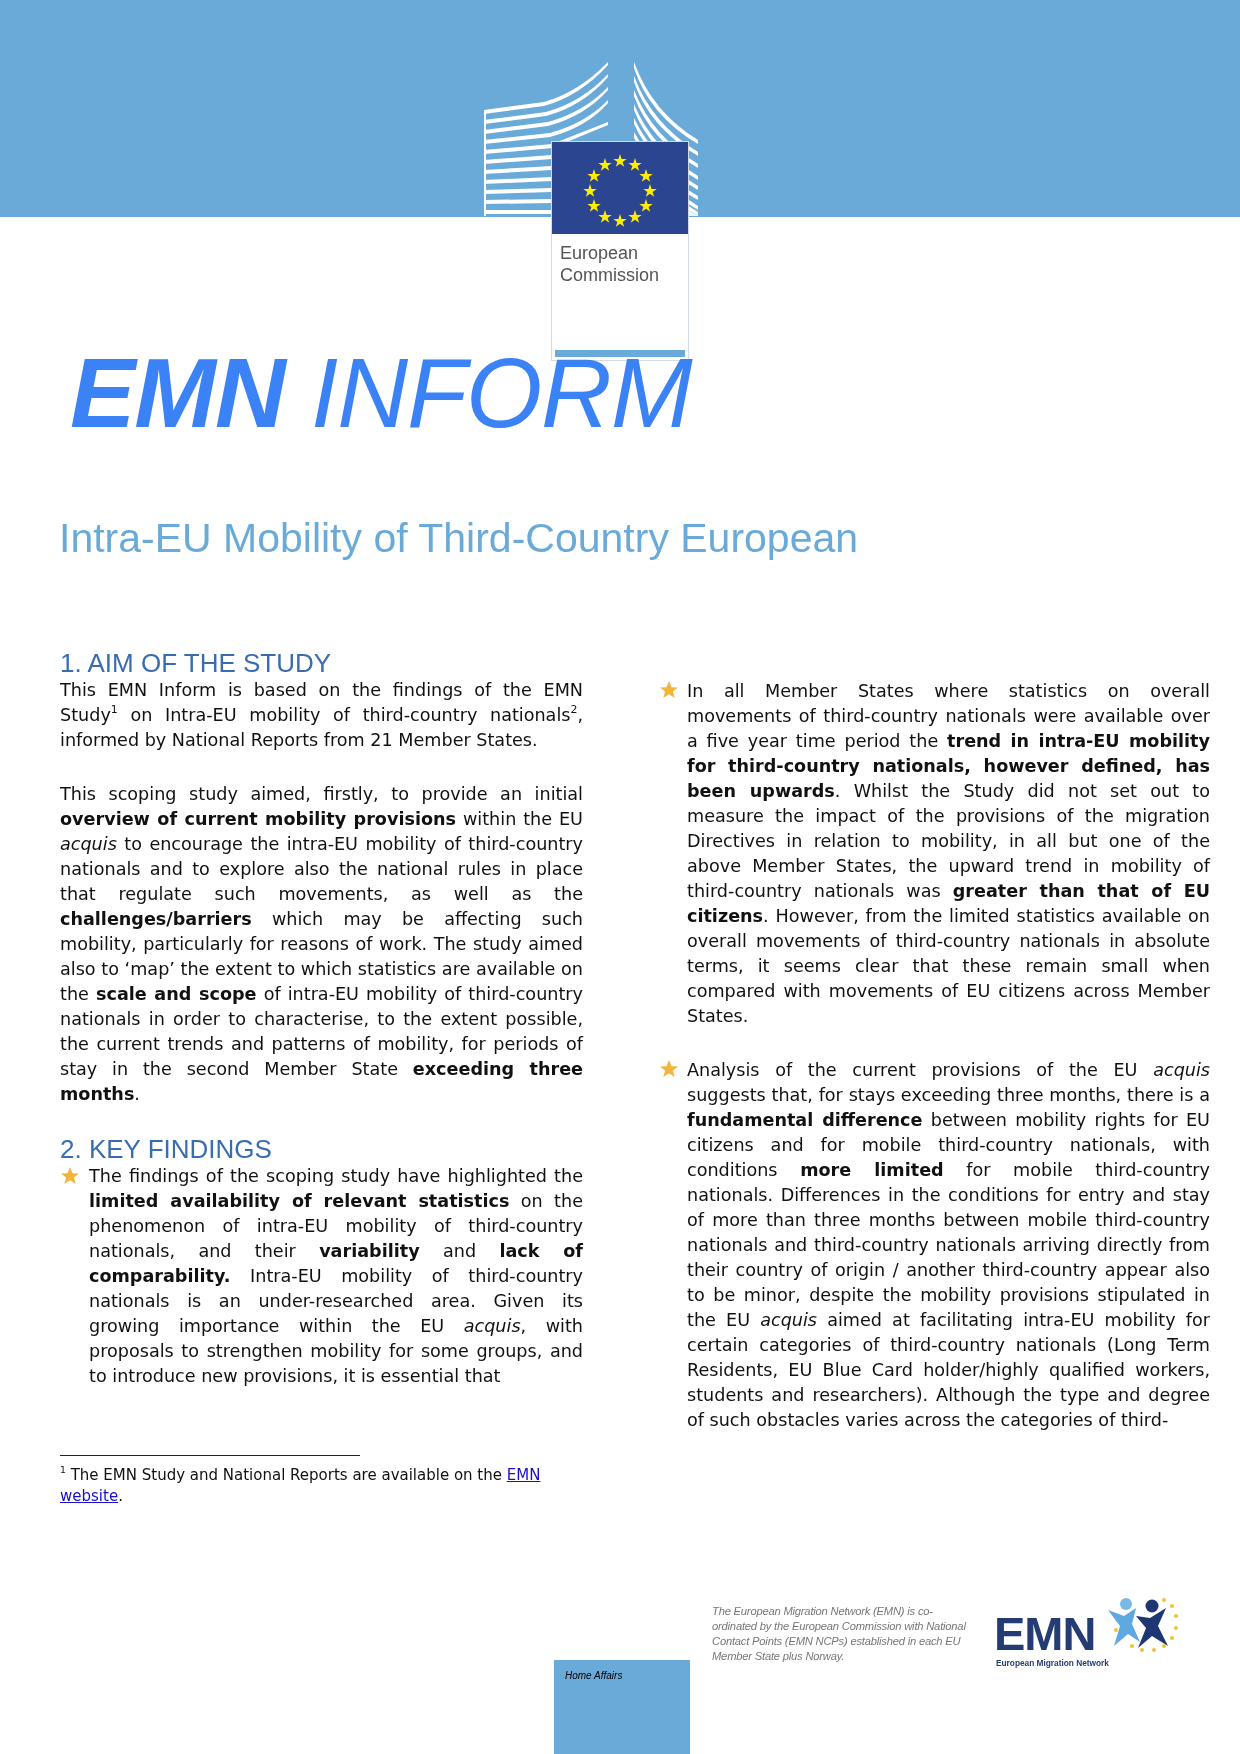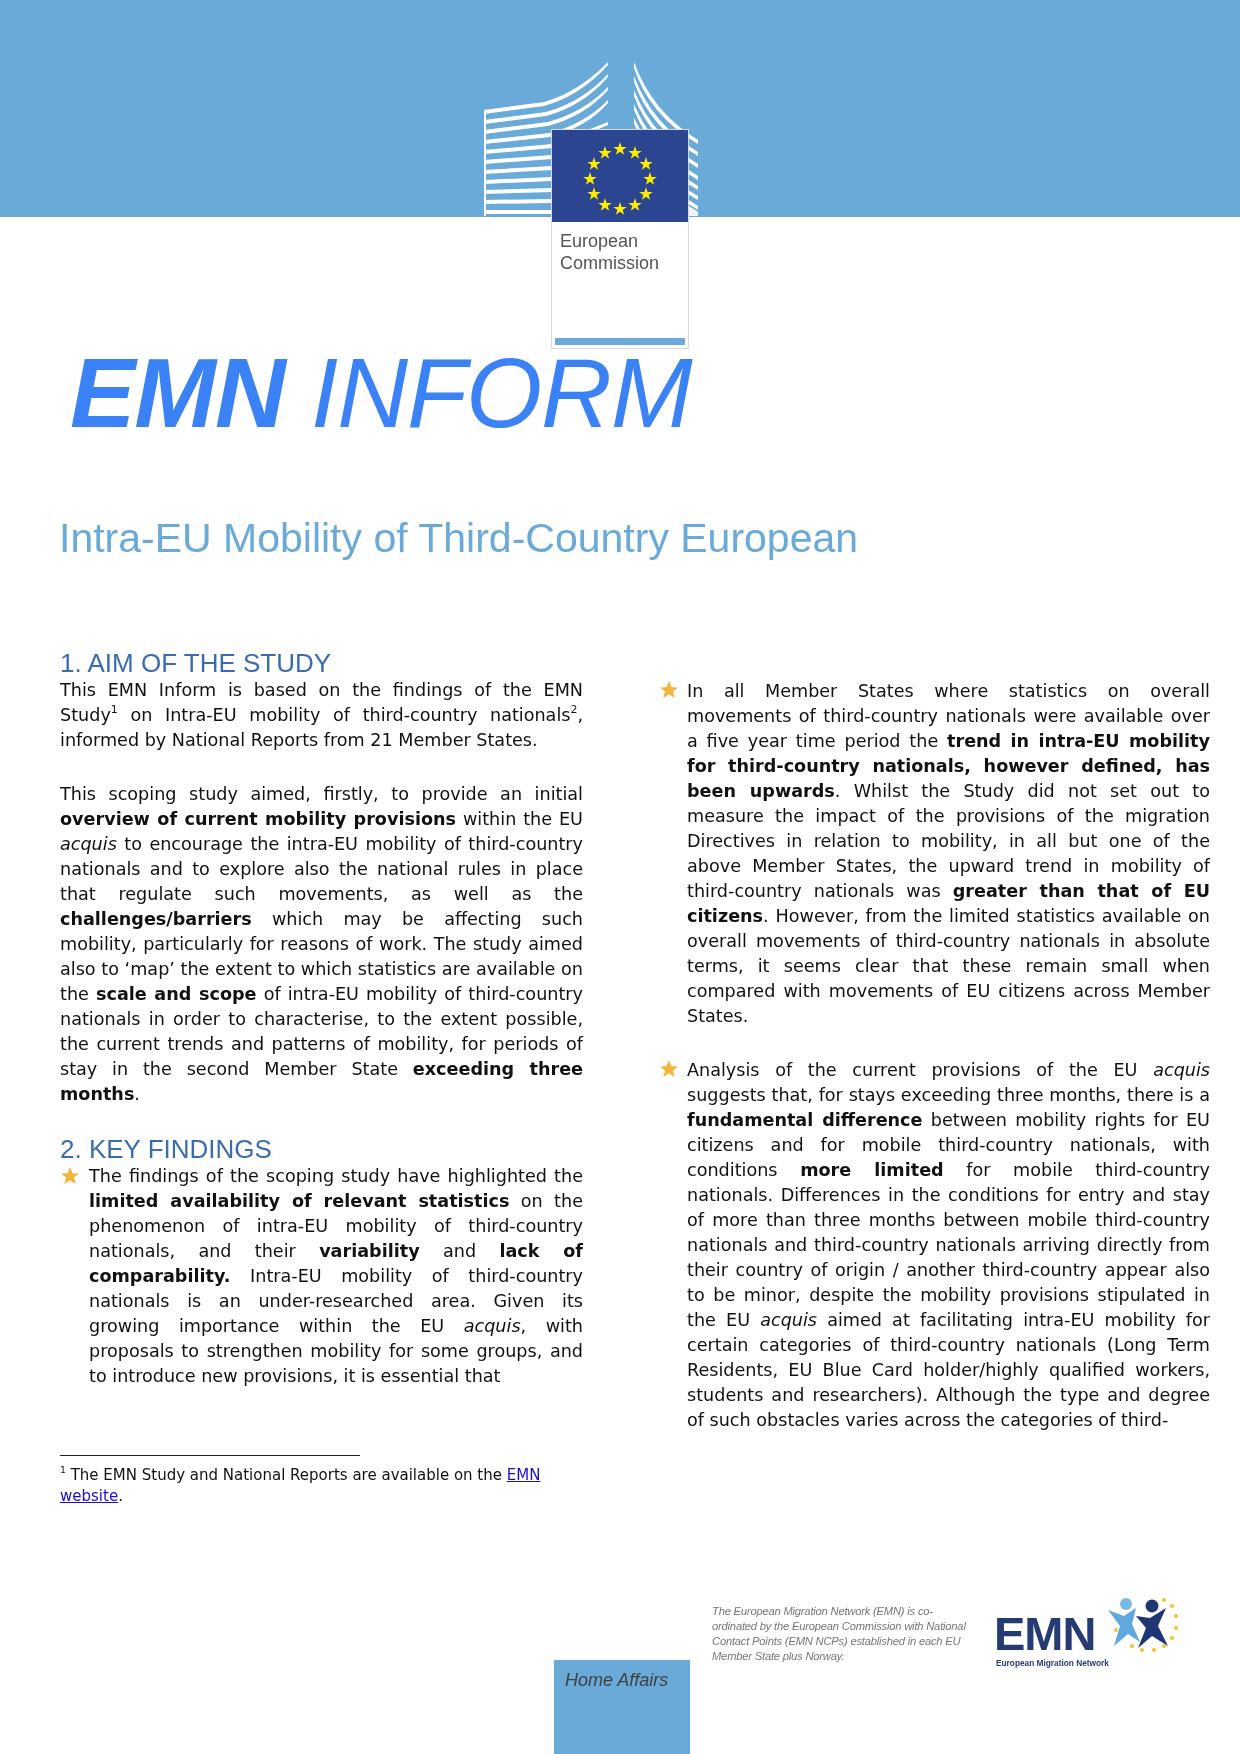--- a/index.html
+++ b/index.html
@@ -1,20 +1,20 @@
 <!DOCTYPE html>
 <html><head>
 <meta charset="utf-8">
 <style>
   html, body { margin: 0; padding: 0; }
   body { width: 1240px; height: 1754px; position: relative; background: #ffffff; overflow: hidden;
          font-family: "DejaVu Sans", sans-serif; color: #111; }
   .header-band { position: absolute; left: 0; top: 0; width: 1240px; height: 217px; background: #6aaad9; }
   .ec-logo { position: absolute; left: 484px; top: 62px; width: 214px; height: 220px; }
-  .ec-box { position: absolute; left: 68px; top: 68px; width: 136px; height: 218px; background: #fff;
+  .ec-box { position: absolute; left: 68px; top: 80px; width: 136px; height: 218px; background: #fff;
             box-shadow: 0 0 0 1px #d5dbe2; }
   .ec-flag { position: absolute; left: 0; top: 0; width: 136px; height: 92px; background: #2b4591; }
   .ec-text { position: absolute; left: 8px; top: 100px; font-family: "Liberation Sans", sans-serif;
              font-size: 18px; line-height: 22px; color: #555; }
   .ec-stripe { position: absolute; left: 3px; bottom: 3px; width: 130px; height: 7px; background: #6aaad9; }
   .title { position: absolute; left: 70px; top: 338px; font-family: "Liberation Sans", sans-serif;
            font-size: 98px; line-height: 110px; color: #3b82f6; letter-spacing: -1px; font-style: italic; }
   .title b { font-weight: bold; }
   .title .light { font-weight: normal; }
   .subtitle { position: absolute; left: 59px; top: 513px; font-family: "Liberation Sans", sans-serif;
@@ -28,22 +28,22 @@
   .gap { height: 29px; }
   .bullet { position: relative; padding-left: 29px; }
   .bullet .star { position: absolute; left: 0; top: 2px; width: 20px; height: 20px; }
   .right-bullet { position: relative; }
   .right-bullet .star { position: absolute; left: -28px; top: 1px; width: 20px; height: 20px; }
   .footnote-rule { position: absolute; left: 60px; top: 1455px; width: 300px; height: 1px; background: #222; }
   .footnotes { position: absolute; left: 60px; top: 1465px; width: 520px; font-size: 15px; line-height: 20.5px; }
   .footnotes a { color: #1a0dcc; text-decoration: underline; }
   sup { font-size: 0.62em; line-height: 0; position: relative; top: -0.1em; }
   .home-affairs { position: absolute; left: 554px; top: 1660px; width: 136px; height: 94px; background: #6aaad9; }
-  .home-affairs span { position: absolute; left: 11px; top: 10px; color: #404040; font-family: "Liberation Sans", sans-serif;
-                       font-style: italic; font-size: 18px; }
+  .home-affairs span { position: absolute; left: 11px; top: 10px; color: #000000; font-family: "Liberation Sans", sans-serif;
+                       font-style: italic; font-size: 10px; }
   .emn-note { position: absolute; left: 712px; top: 1604px; width: 260px; font-family: "Liberation Sans", sans-serif;
               font-style: italic; font-size: 11.2px; line-height: 15px; color: #777; letter-spacing: -0.2px; }
   .emn-logo { position: absolute; left: 994px; top: 1594px; width: 185px; height: 80px; }
   .emn-logo .word { position: absolute; left: 0; top: 16px; font-family: "Liberation Sans", sans-serif; font-weight: bold;
                     font-size: 47px; line-height: 48px; color: #253b73; letter-spacing: -1px; }
   .emn-logo .tag { position: absolute; left: 2px; top: 64px; font-family: "Liberation Sans", sans-serif; font-weight: bold;
                    font-size: 8.3px; color: #253b73; }
   .emn-logo svg { position: absolute; left: 112px; top: 0; }
 </style>
 </head>

